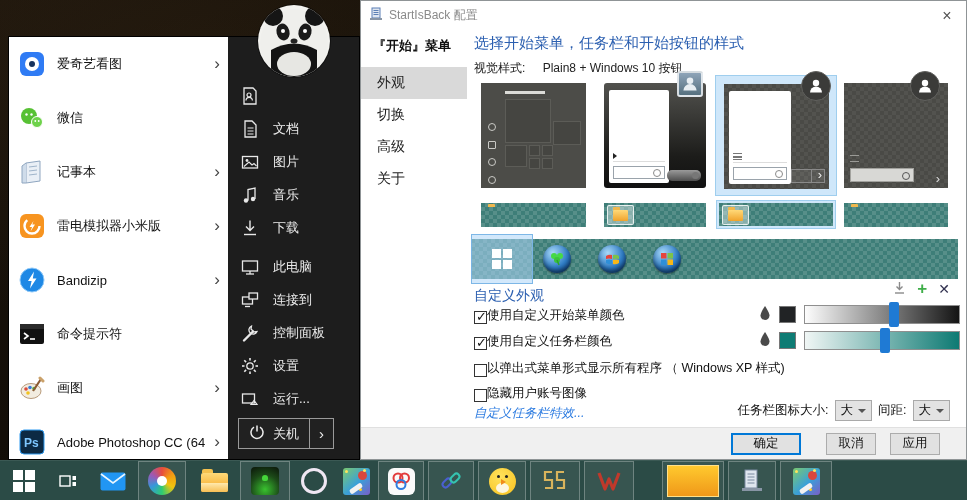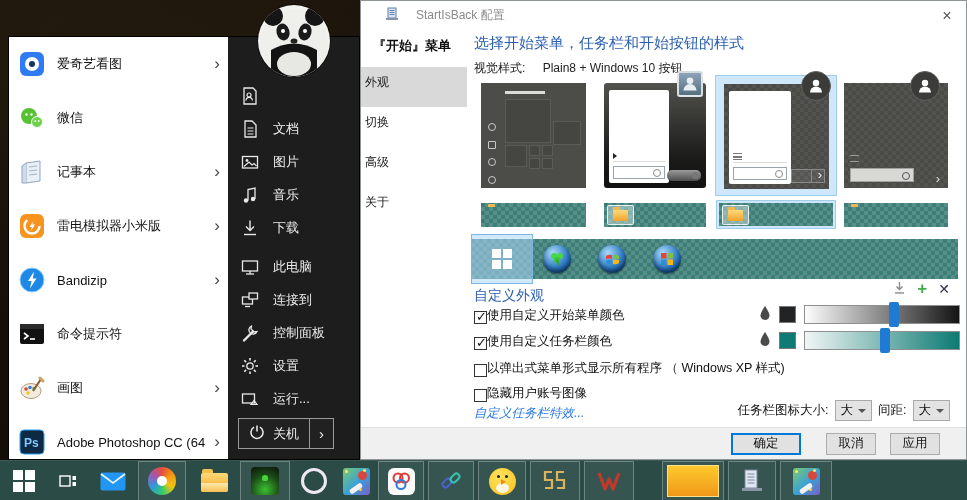--- a/index.html
+++ b/index.html
@@ -8,25 +8,25 @@
 .screen{position:absolute;inset:0;background:
  radial-gradient(120% 90% at 20% 10%, rgba(70,50,25,.25), transparent 60%),
  linear-gradient(135deg,#1b140c 0%,#0f0b06 45%,#1a130a 100%);}
 
 
 .checker-teal{background-color:#3e7e78;background-image:conic-gradient(rgba(255,255,255,.13) 90deg,transparent 90deg 180deg,rgba(255,255,255,.13) 180deg 270deg,transparent 270deg);background-size:8px 8px;}
 .checker-dark{background-color:#4a4a46;background-image:conic-gradient(rgba(255,255,255,.05) 90deg,transparent 90deg 180deg,rgba(255,255,255,.05) 180deg 270deg,transparent 270deg);background-size:8px 8px;}
 
 
 .dialog{position:absolute;left:360px;top:0;width:607px;height:460px;background:#fff;border:1px solid #8f9496;font-size:12px;color:#1a1a1a;z-index:3;}
-.dlg-title{height:28px;display:flex;align-items:center;padding-left:24px;gap:17px;color:#8a8a8a;font-size:12px;}
+.dlg-title{height:28px;display:flex;align-items:center;padding-left:8px;gap:6px;color:#8a8a8a;font-size:12px;}
 .dlg-close{position:absolute;top:5px;right:8px;width:22px;height:19px;display:flex;align-items:center;justify-content:center;color:#555;font-size:16px;cursor:default;}
 .dlg-nav{position:absolute;left:0;top:34px;width:106px;}
 .dlg-nav-header{font-weight:bold;color:#111;padding:2px 0 12px 12px;font-size:13px;}
-.dlg-nav-item{height:40px;line-height:30px;padding-left:4px;font-size:12px;color:#222;}
+.dlg-nav-item{height:32px;line-height:30px;padding-left:16px;font-size:14px;color:#222;}
 .dlg-nav-item.sel{background:#d9d9d9;}
 .c-heading{position:absolute;left:113px;top:33px;font-size:15px;color:#2b5fb0;white-space:nowrap;}
 .c-vsrow{position:absolute;left:113px;top:59px;font-size:12px;color:#222;}
 .c-vsrow .vsv{margin-left:14px;}
 
 
 .thumb{position:absolute;top:82px;height:105px;}
 .t1{left:120px;width:105px;background:#4c4c48;}
 .t1 .topline{position:absolute;left:24px;top:8px;width:40px;height:3px;background:#dcdcd8;}
 .t1 .rail{position:absolute;left:3px;top:40px;bottom:4px;width:16px;display:flex;flex-direction:column;justify-content:space-between;align-items:center;}

